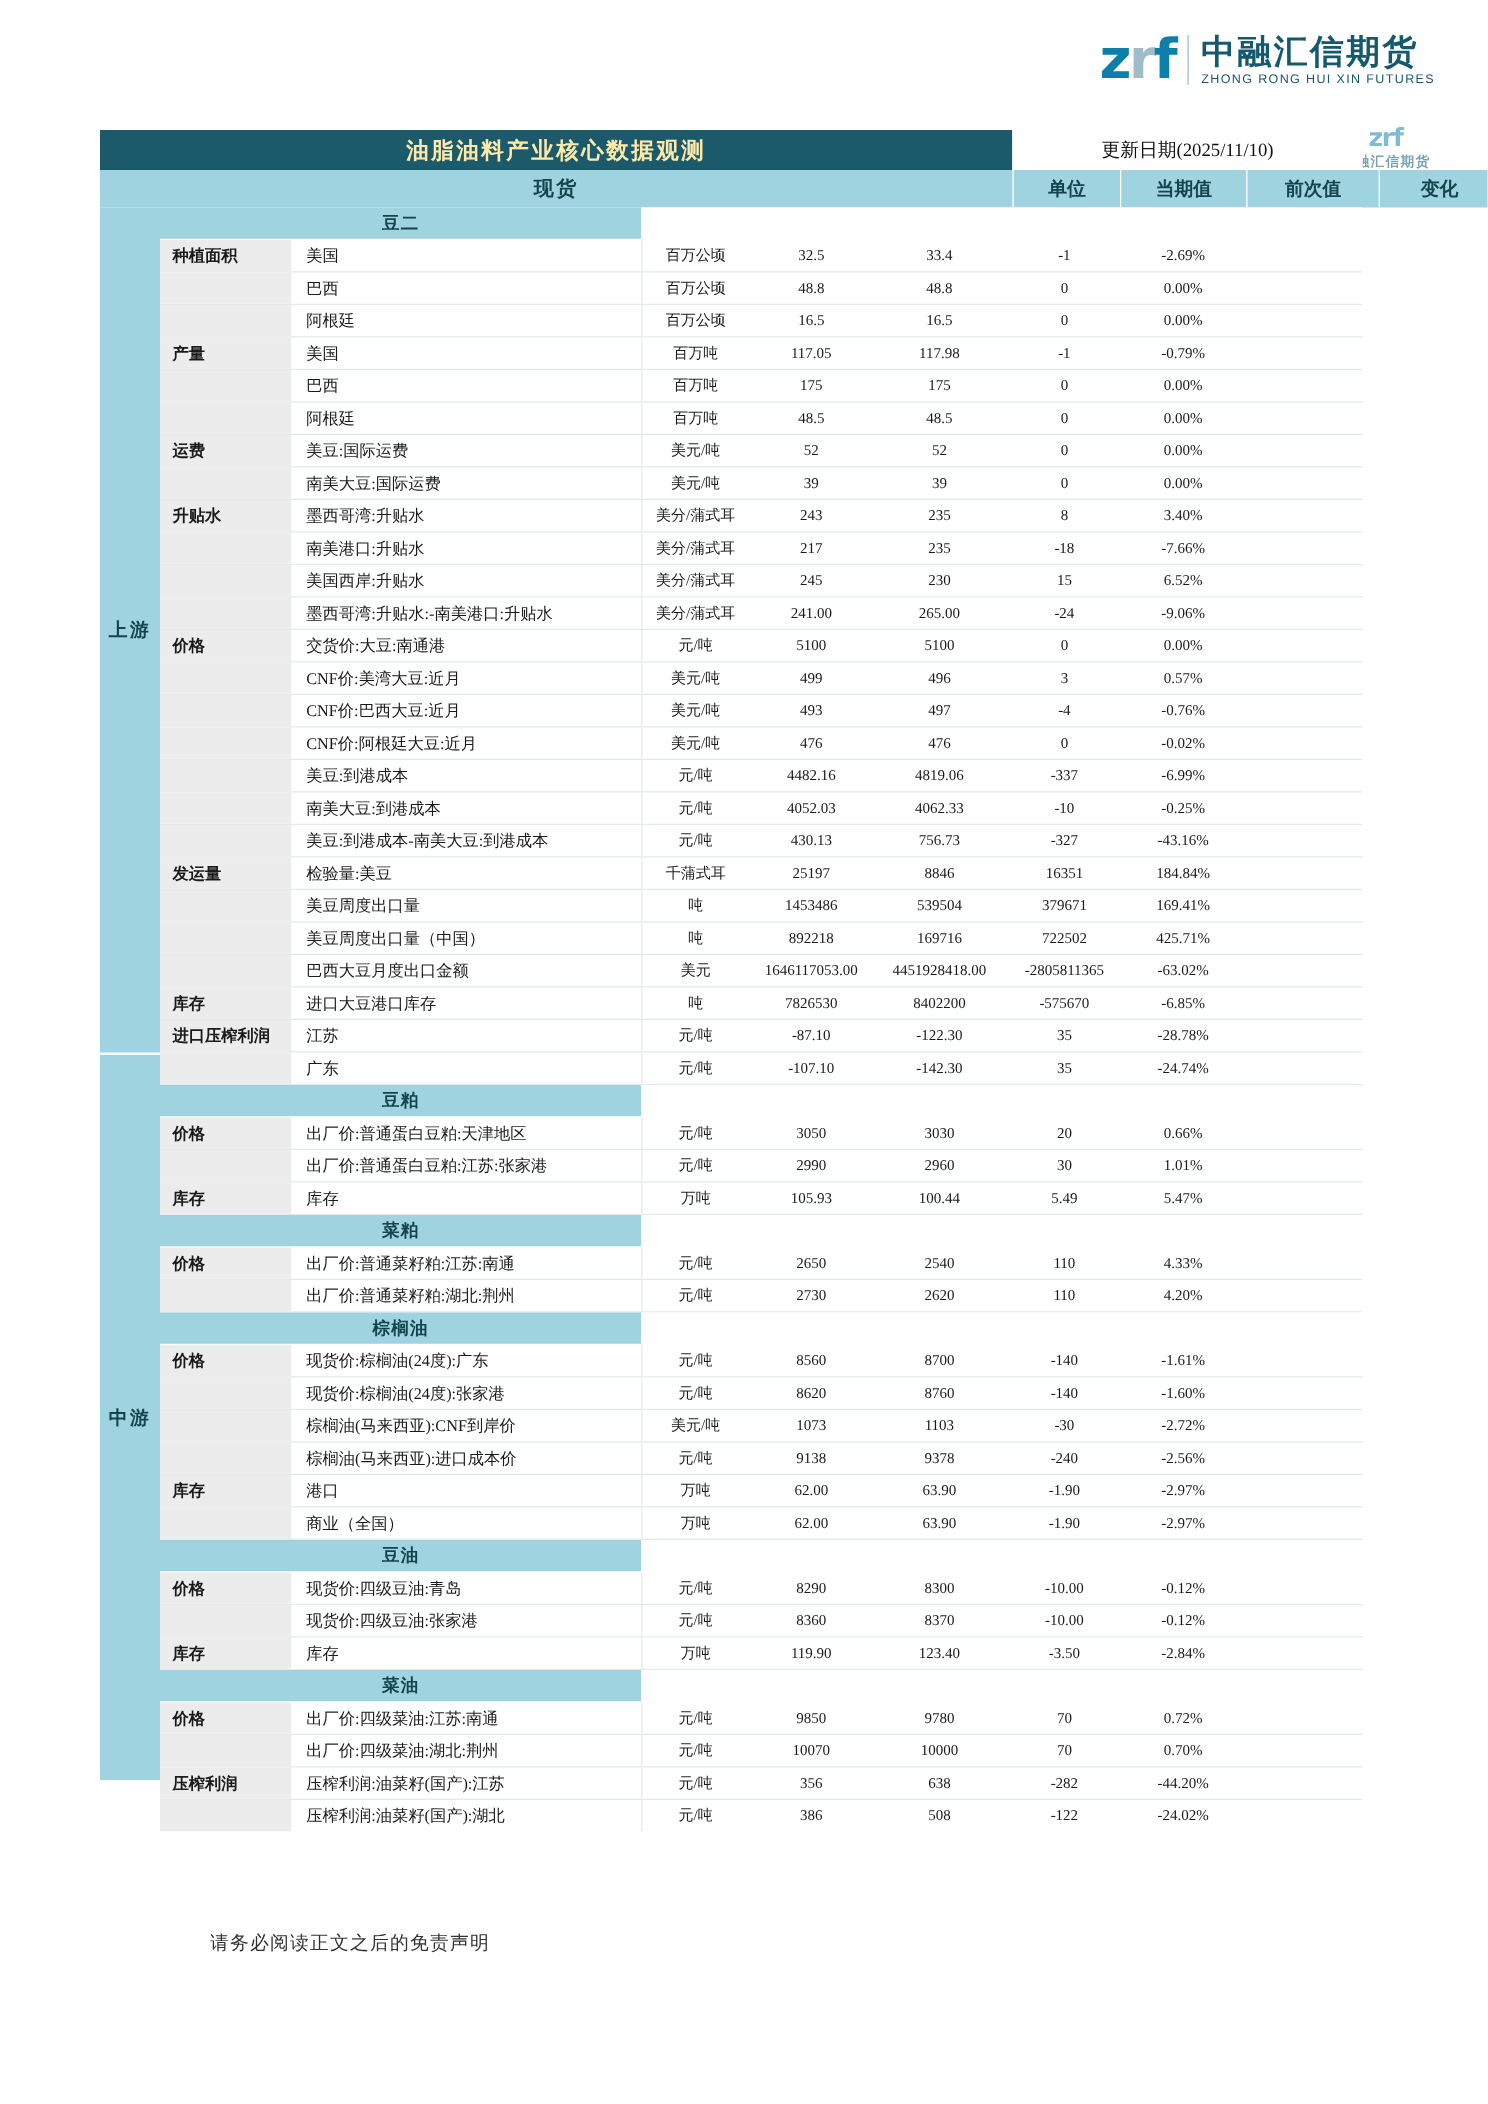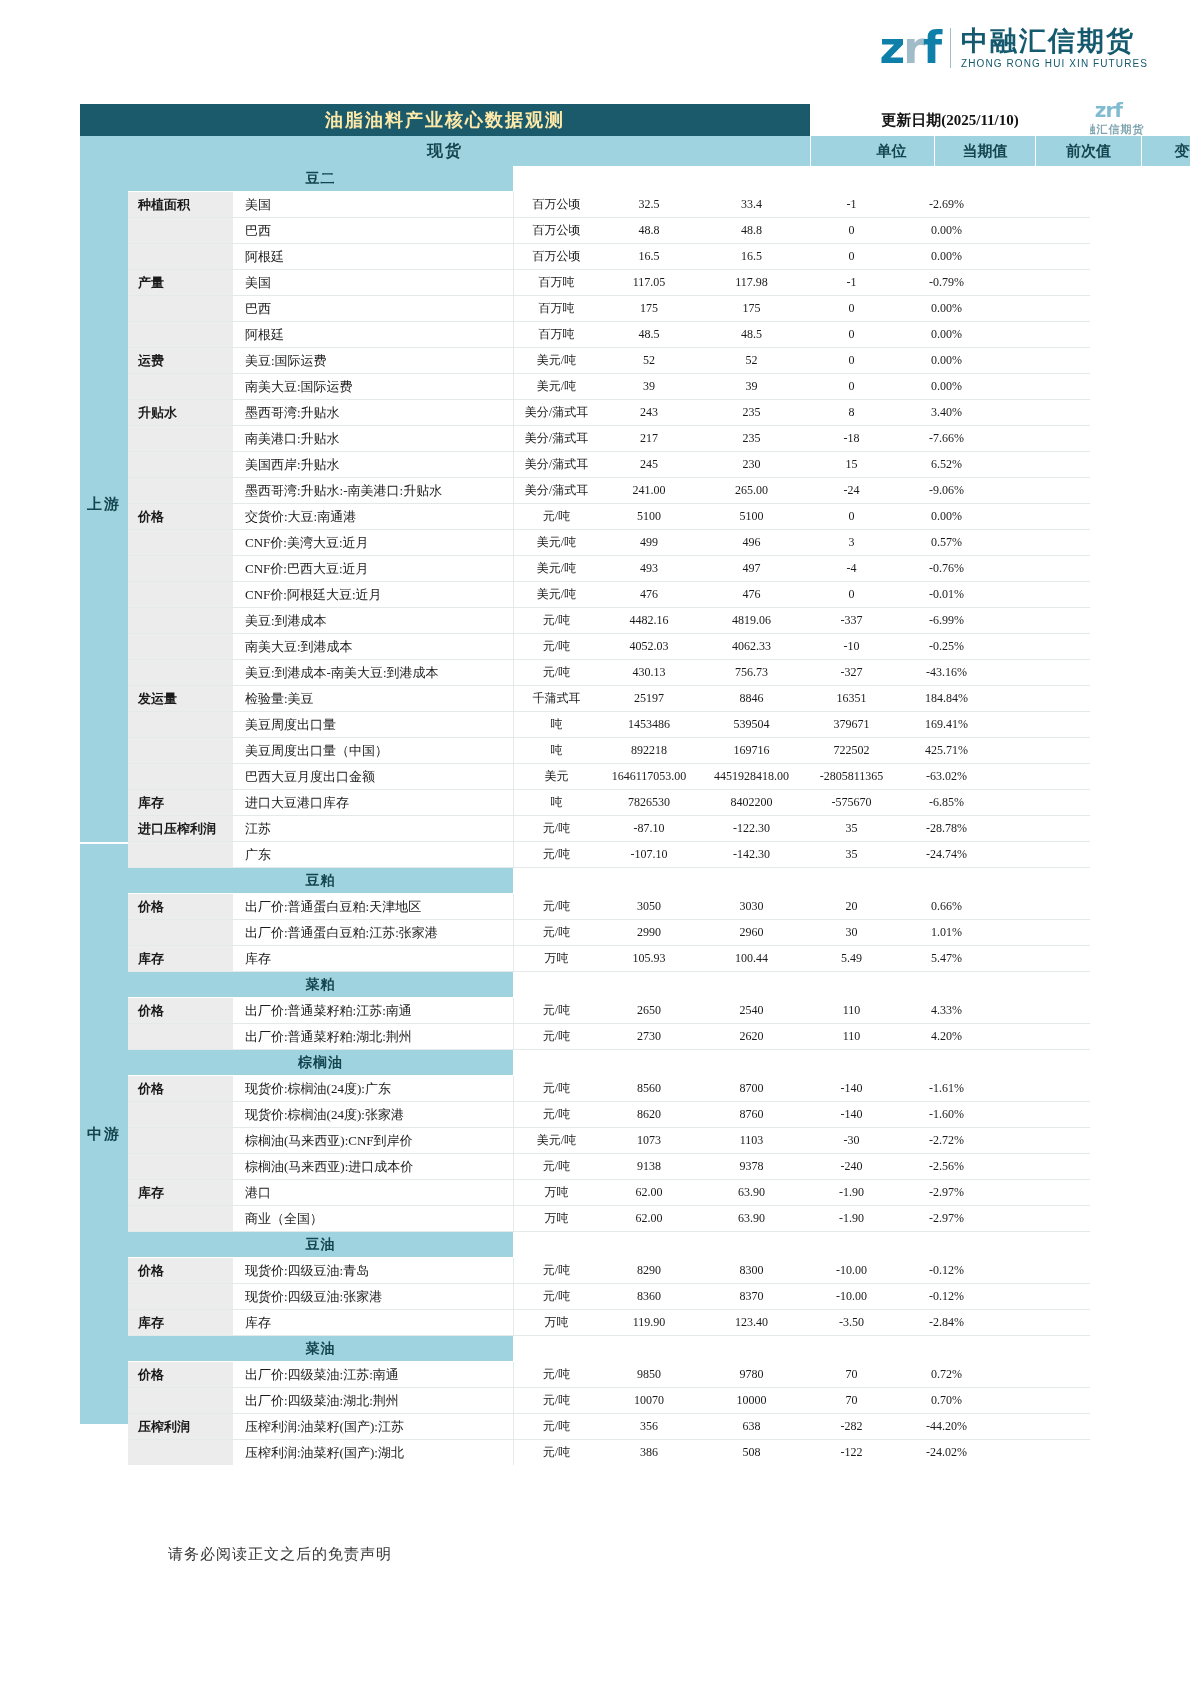--- a/index.html
+++ b/index.html
@@ -62,36 +62,36 @@
     font-weight:bold;
     font-size:18px;
     letter-spacing:2px;
     display:flex;align-items:center;justify-content:center;
   }
   .titlebar .t-date{
     flex:1;
     background:#ffffff;
     color:#111;
     font-size:15px;
-    font-weight:bold;
+    font-weight:normal;
     display:flex;align-items:center;justify-content:center;
     border:1px solid #ffffff;
   }
 
   
   .colhead{display:flex;height:30px;font-weight:bold;font-size:16px;}
   .colhead .ch-spot{
     flex:0 0 730px;background:#9fd3e0;color:#14454f;
     display:flex;align-items:center;justify-content:center;letter-spacing:2px;
   }
   .colhead .cell{
     background:#9fd3e0;color:#14454f;border-left:1px solid #ffffff;
     display:flex;align-items:center;justify-content:center;font-size:15px;
   }
-  .c-unit{flex:0 0 85px;padding-left:38px;}
+  .c-unit{flex:0 0 85px;}
   .c-cur{flex:0 0 100px;}
   .c-prev{flex:0 0 105px;}
   .c-chg{flex:0 0 95px;}
 
   
   .grid{display:flex;}
   .seg-col{flex:0 0 48px;}
   .seg{
     background:#9fd3e0;color:#14454f;
     font-weight:bold;font-size:15px;letter-spacing:2px;
@@ -315,21 +315,21 @@
             <div class="chg num">-4</div>
             <div class="pct num">-0.76%</div>
           </div>
           <div class="row">
             <div class="cat empty"></div>
             <div class="name">CNF价:阿根廷大豆:近月</div>
             <div class="unit num">美元/吨</div>
             <div class="cur num">476</div>
             <div class="prev num">476</div>
             <div class="chg num">0</div>
-            <div class="pct num">-0.01%</div>
+            <div class="pct num">-0.02%</div>
           </div>
           <div class="row">
             <div class="cat empty"></div>
             <div class="name">美豆:到港成本</div>
             <div class="unit num">元/吨</div>
             <div class="cur num">4482.16</div>
             <div class="prev num">4819.06</div>
             <div class="chg num">-337</div>
             <div class="pct num">-6.99%</div>
           </div>

